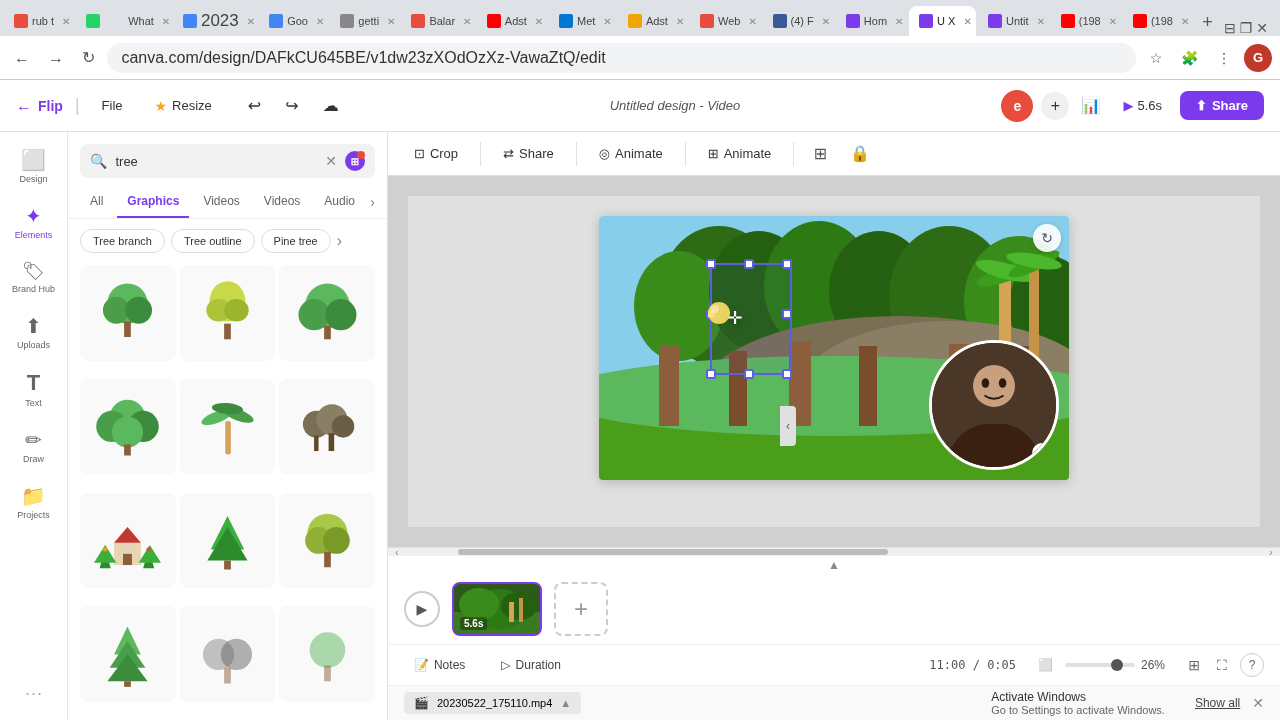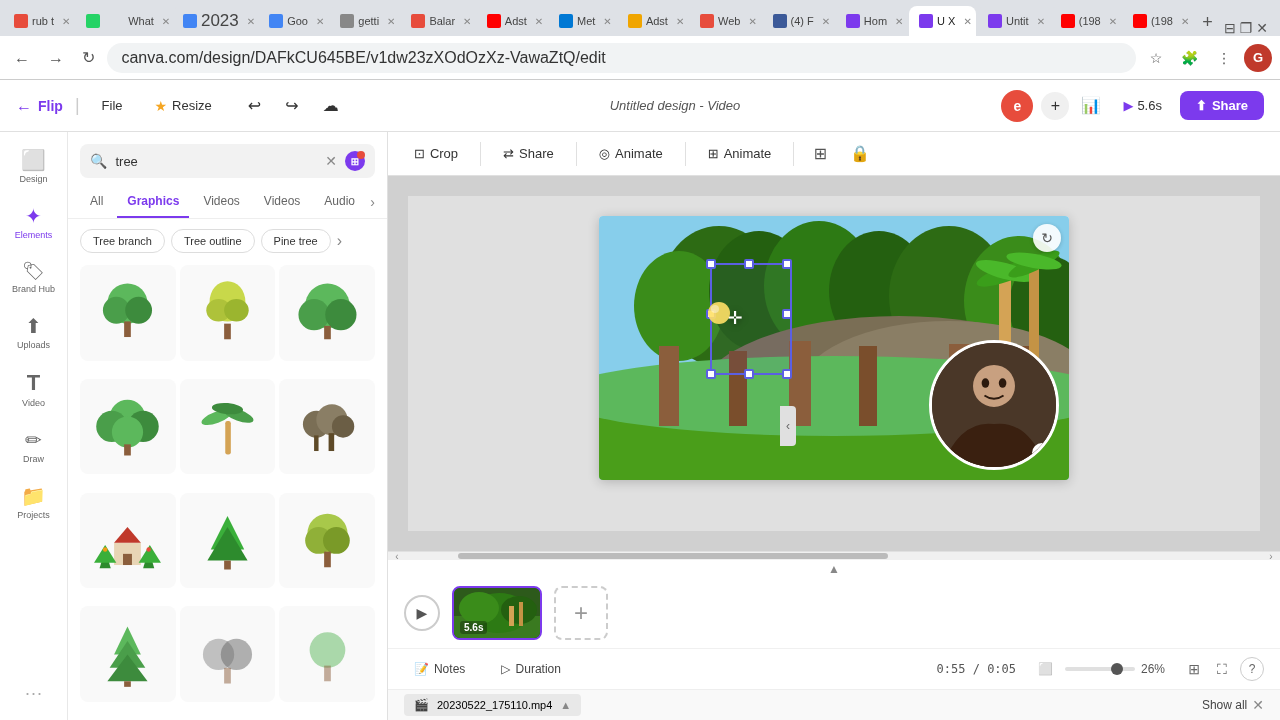--- a/index.html
+++ b/index.html
@@ -285,21 +285,21 @@
       <div class="icon-item">
         <div style="font-size:18px;">🏷</div>
         <div class="icon-label">Brand Hub</div>
       </div>
       <div class="icon-item">
         <div class="icon-symbol">⬆</div>
         <div class="icon-label">Uploads</div>
       </div>
       <div class="icon-item">
         <div class="icon-symbol" style="font-size:22px;font-weight:bold;">T</div>
-        <div class="icon-label">Video</div>
+        <div class="icon-label">Text</div>
       </div>
       <div class="icon-item">
         <div class="icon-symbol">✏</div>
         <div class="icon-label">Draw</div>
       </div>
       <div class="icon-item">
         <div class="icon-symbol">📁</div>
         <div class="icon-label">Projects</div>
       </div>
       <div class="icon-spacer"></div>
@@ -601,21 +601,21 @@
             <span>Notes</span>
           </button>
           <button class="bottom-ctrl-btn">
             <span>▷</span>
             <span>Duration</span>
           </button>
 
           <div class="ctrl-spacer"></div>
 
           <div class="time-display">
-            <span>0:55</span>
+            <span>11:00</span>
             <span> / </span>
             <span>0:05</span>
           </div>
 
           <div class="view-controls">
             <div class="view-btn">⬜</div>
             <div class="zoom-slider">
               <div class="zoom-track">
                 <div class="zoom-thumb"></div>
               </div>
@@ -629,19 +629,23 @@
           </div>
         </div>
 
         <div style="display:flex;align-items:center;padding:4px 16px;background:#f9f9f9;border-top:1px solid #eee;position:relative;">
           <div style="display:flex;align-items:center;gap:8px;background:#e8e8e8;border-radius:4px;padding:4px 10px;">
             <span style="font-size:12px;">🎬</span>
             <span style="font-size:11px;">20230522_175110.mp4</span>
             <span style="font-size:11px;color:#888;cursor:pointer;">▲</span>
           </div>
           <div style="flex:1"></div>
-          <div style="font-size:12px;color:#444;cursor:pointer;margin-right:5px;">Show all</div>
+          <div style="margin-right:30px;">
+            <div style="font-size:12px;color:#333;">Activate Windows</div>
+            <div style="font-size:11px;color:#666;">Go to Settings to activate Windows.</div>
+          </div>
+          <div style="font-size:12px;color:#444;cursor:pointer;text-decoration:underline;margin-right:12px;">Show all</div>
           <div style="font-size:14px;color:#888;cursor:pointer;">✕</div>
         </div>
       </div>
     </div>
   </div>
 </div>
 
 </body></html>

